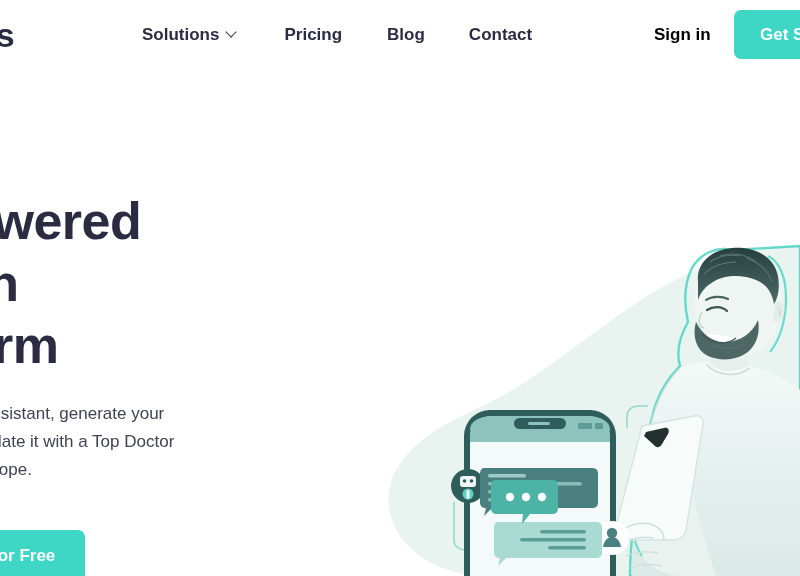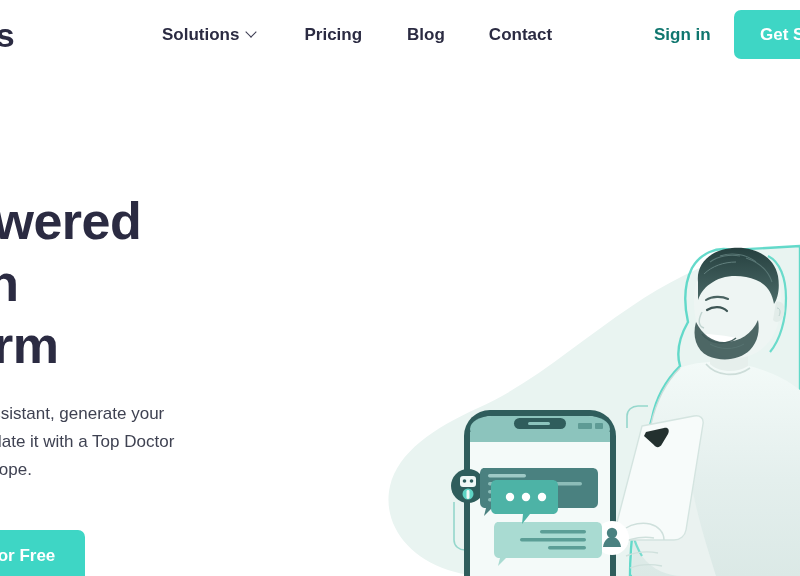--- a/index.html
+++ b/index.html
@@ -14,42 +14,42 @@
   
   #header {
     position:absolute; top:0; left:0; width:800px; height:70px;
     background:#fff; z-index:40;
   }
   #logo {
     position:absolute; left:-42px; top:16px;
     font-size:34px; font-weight:bold; letter-spacing:-1px;
     color:#2b2b42; line-height:38px; white-space:nowrap;
   }
-  #nav { position:absolute; left:142px; top:22px; height:30px;margin-left:20px; }
+  #nav { position:absolute; left:142px; top:22px; height:30px; }
   .nav-link {
     display:inline-block; vertical-align:top;
     font-size:17px; font-weight:bold; color:#2b2b42;
     line-height:26px; cursor:pointer; white-space:nowrap;
   }
   #nav-solutions { margin-right:46px; }
   #nav-pricing   { margin-right:45px; }
   #nav-blog      { margin-right:44px; }
   .chev {
     display:inline-block; width:11px; height:11px; margin-left:8px;
     position:relative; top:-2px;
   }
   .chev::after {
     content:""; position:absolute; left:0; top:1px;
     width:7px; height:7px;
     border-right:1.6px solid #3c3c52; border-bottom:1.6px solid #3c3c52;
     transform:rotate(45deg);
   }
   #signin {
     position:absolute; left:654px; top:22px;
-    font-size:17px; font-weight:bold; color:#0f766e;
+    font-size:17px; font-weight:bold; color:#000000;
     line-height:26px; cursor:pointer; white-space:nowrap;
   }
   #get-started {
     position:absolute; left:734px; top:10px;
     height:49px; padding:0 26px;
     background:#3ed6c5; border:none; border-radius:7px;
     color:#ffffff; font-size:17px; font-weight:bold;
     font-family:"Liberation Sans", sans-serif;
     line-height:49px; text-align:left; white-space:nowrap;
     cursor:pointer; overflow:hidden;

